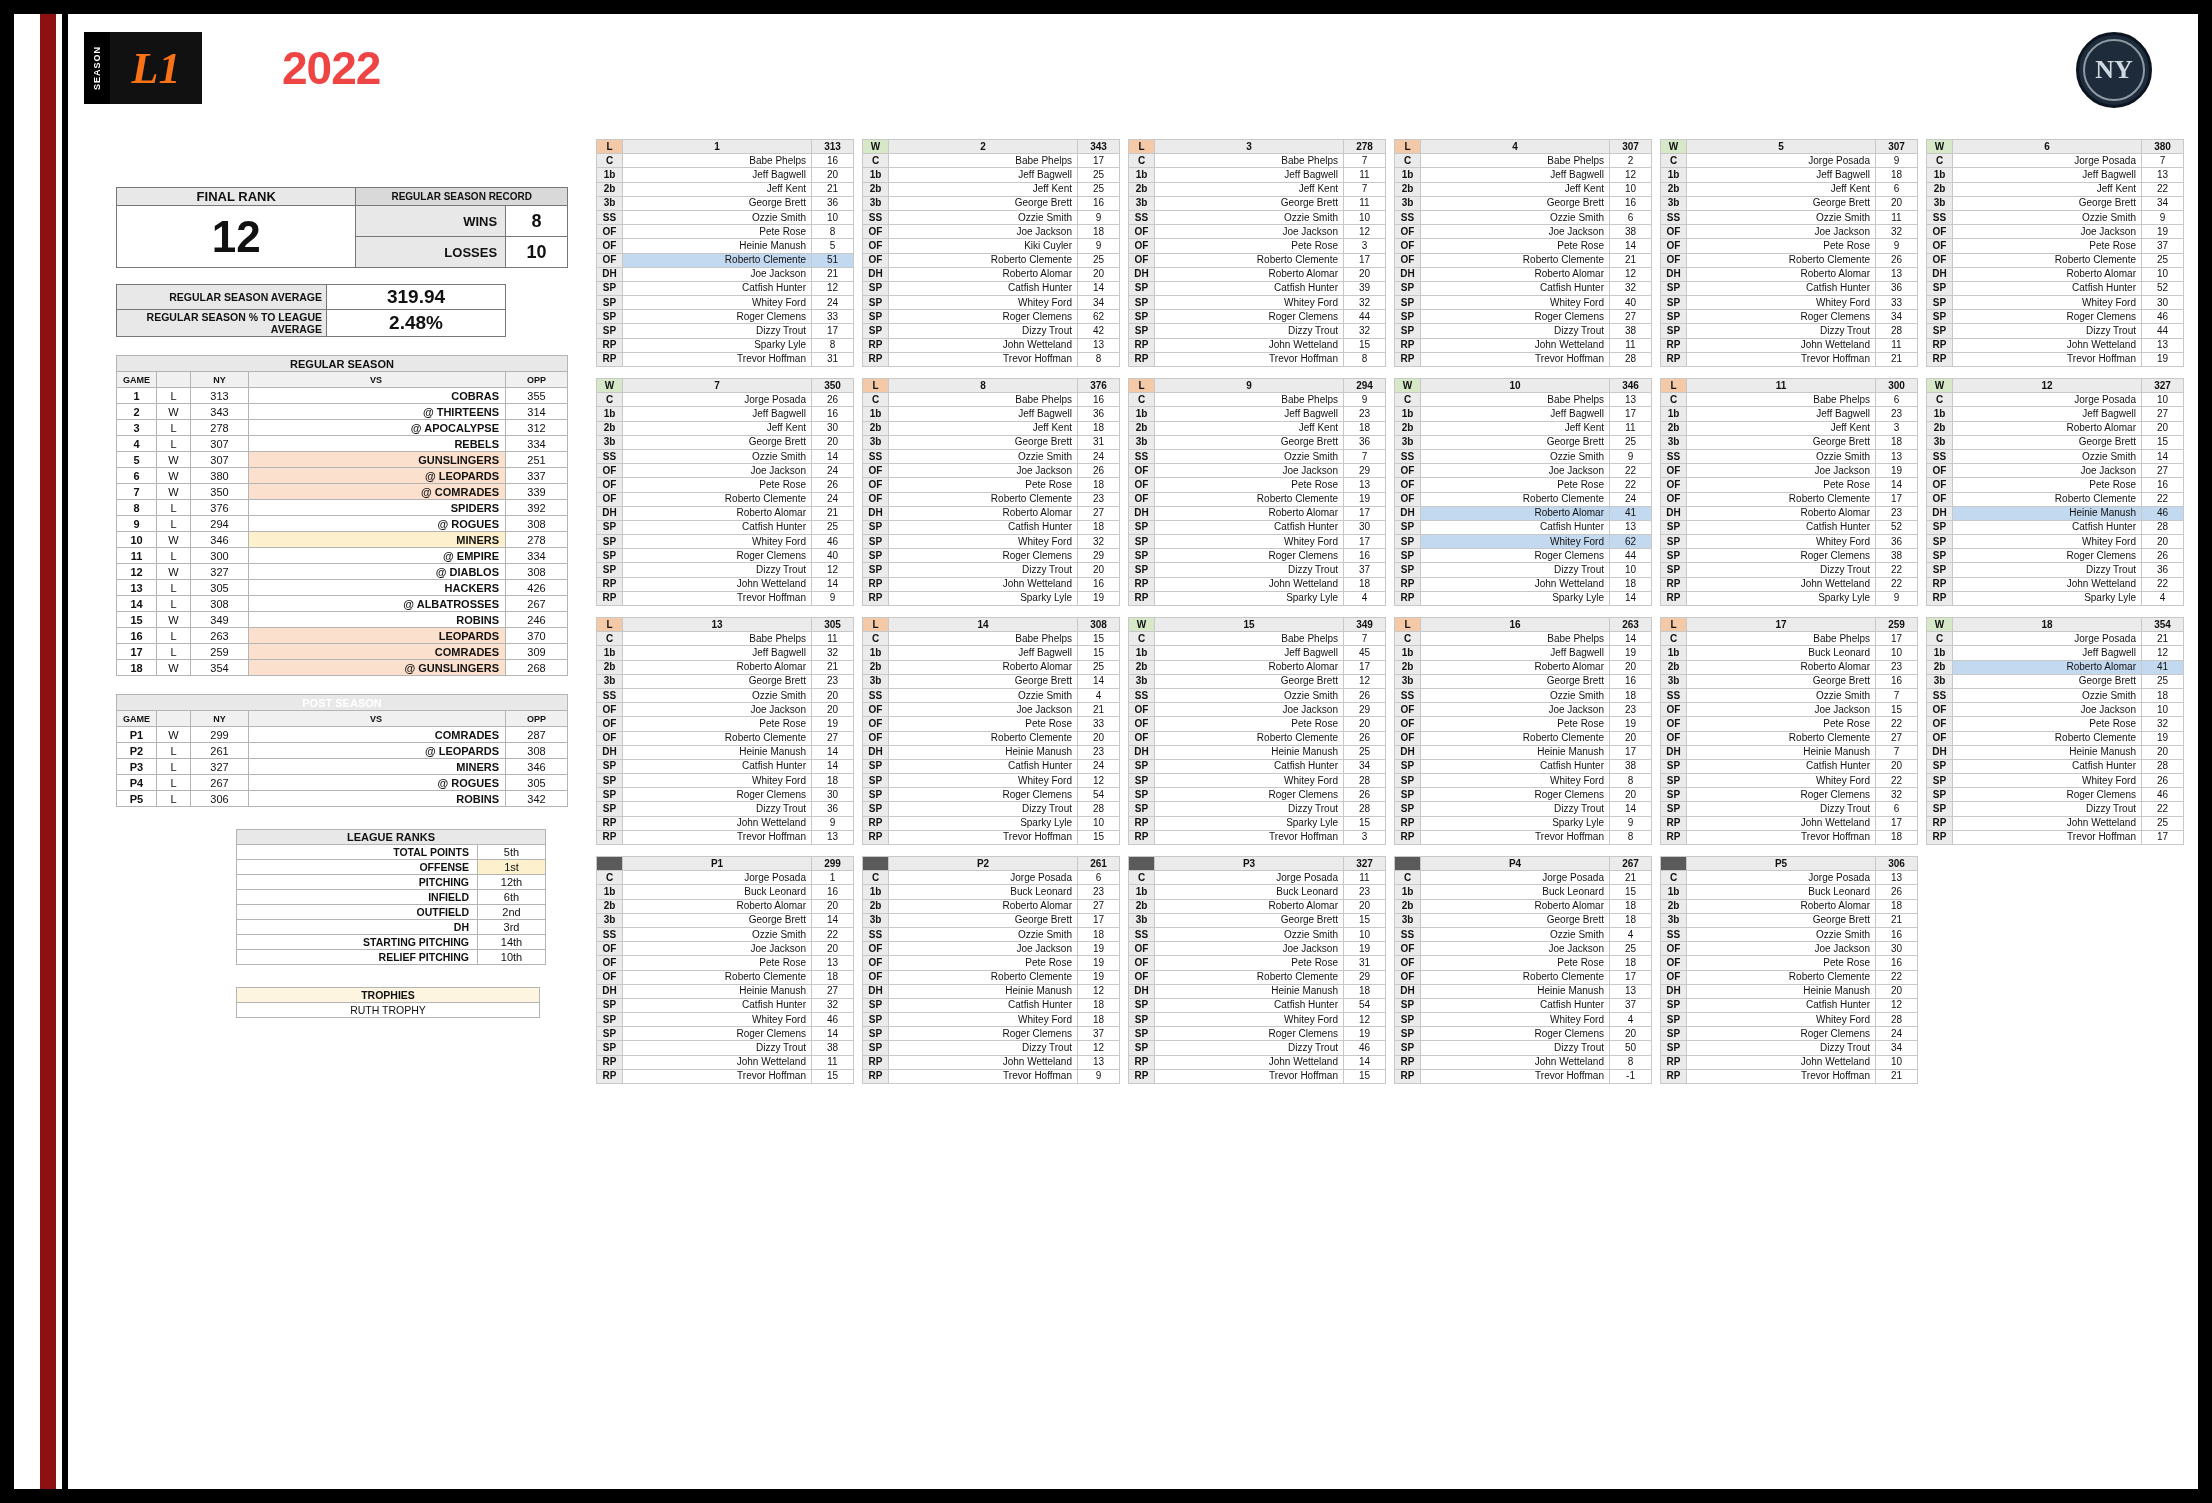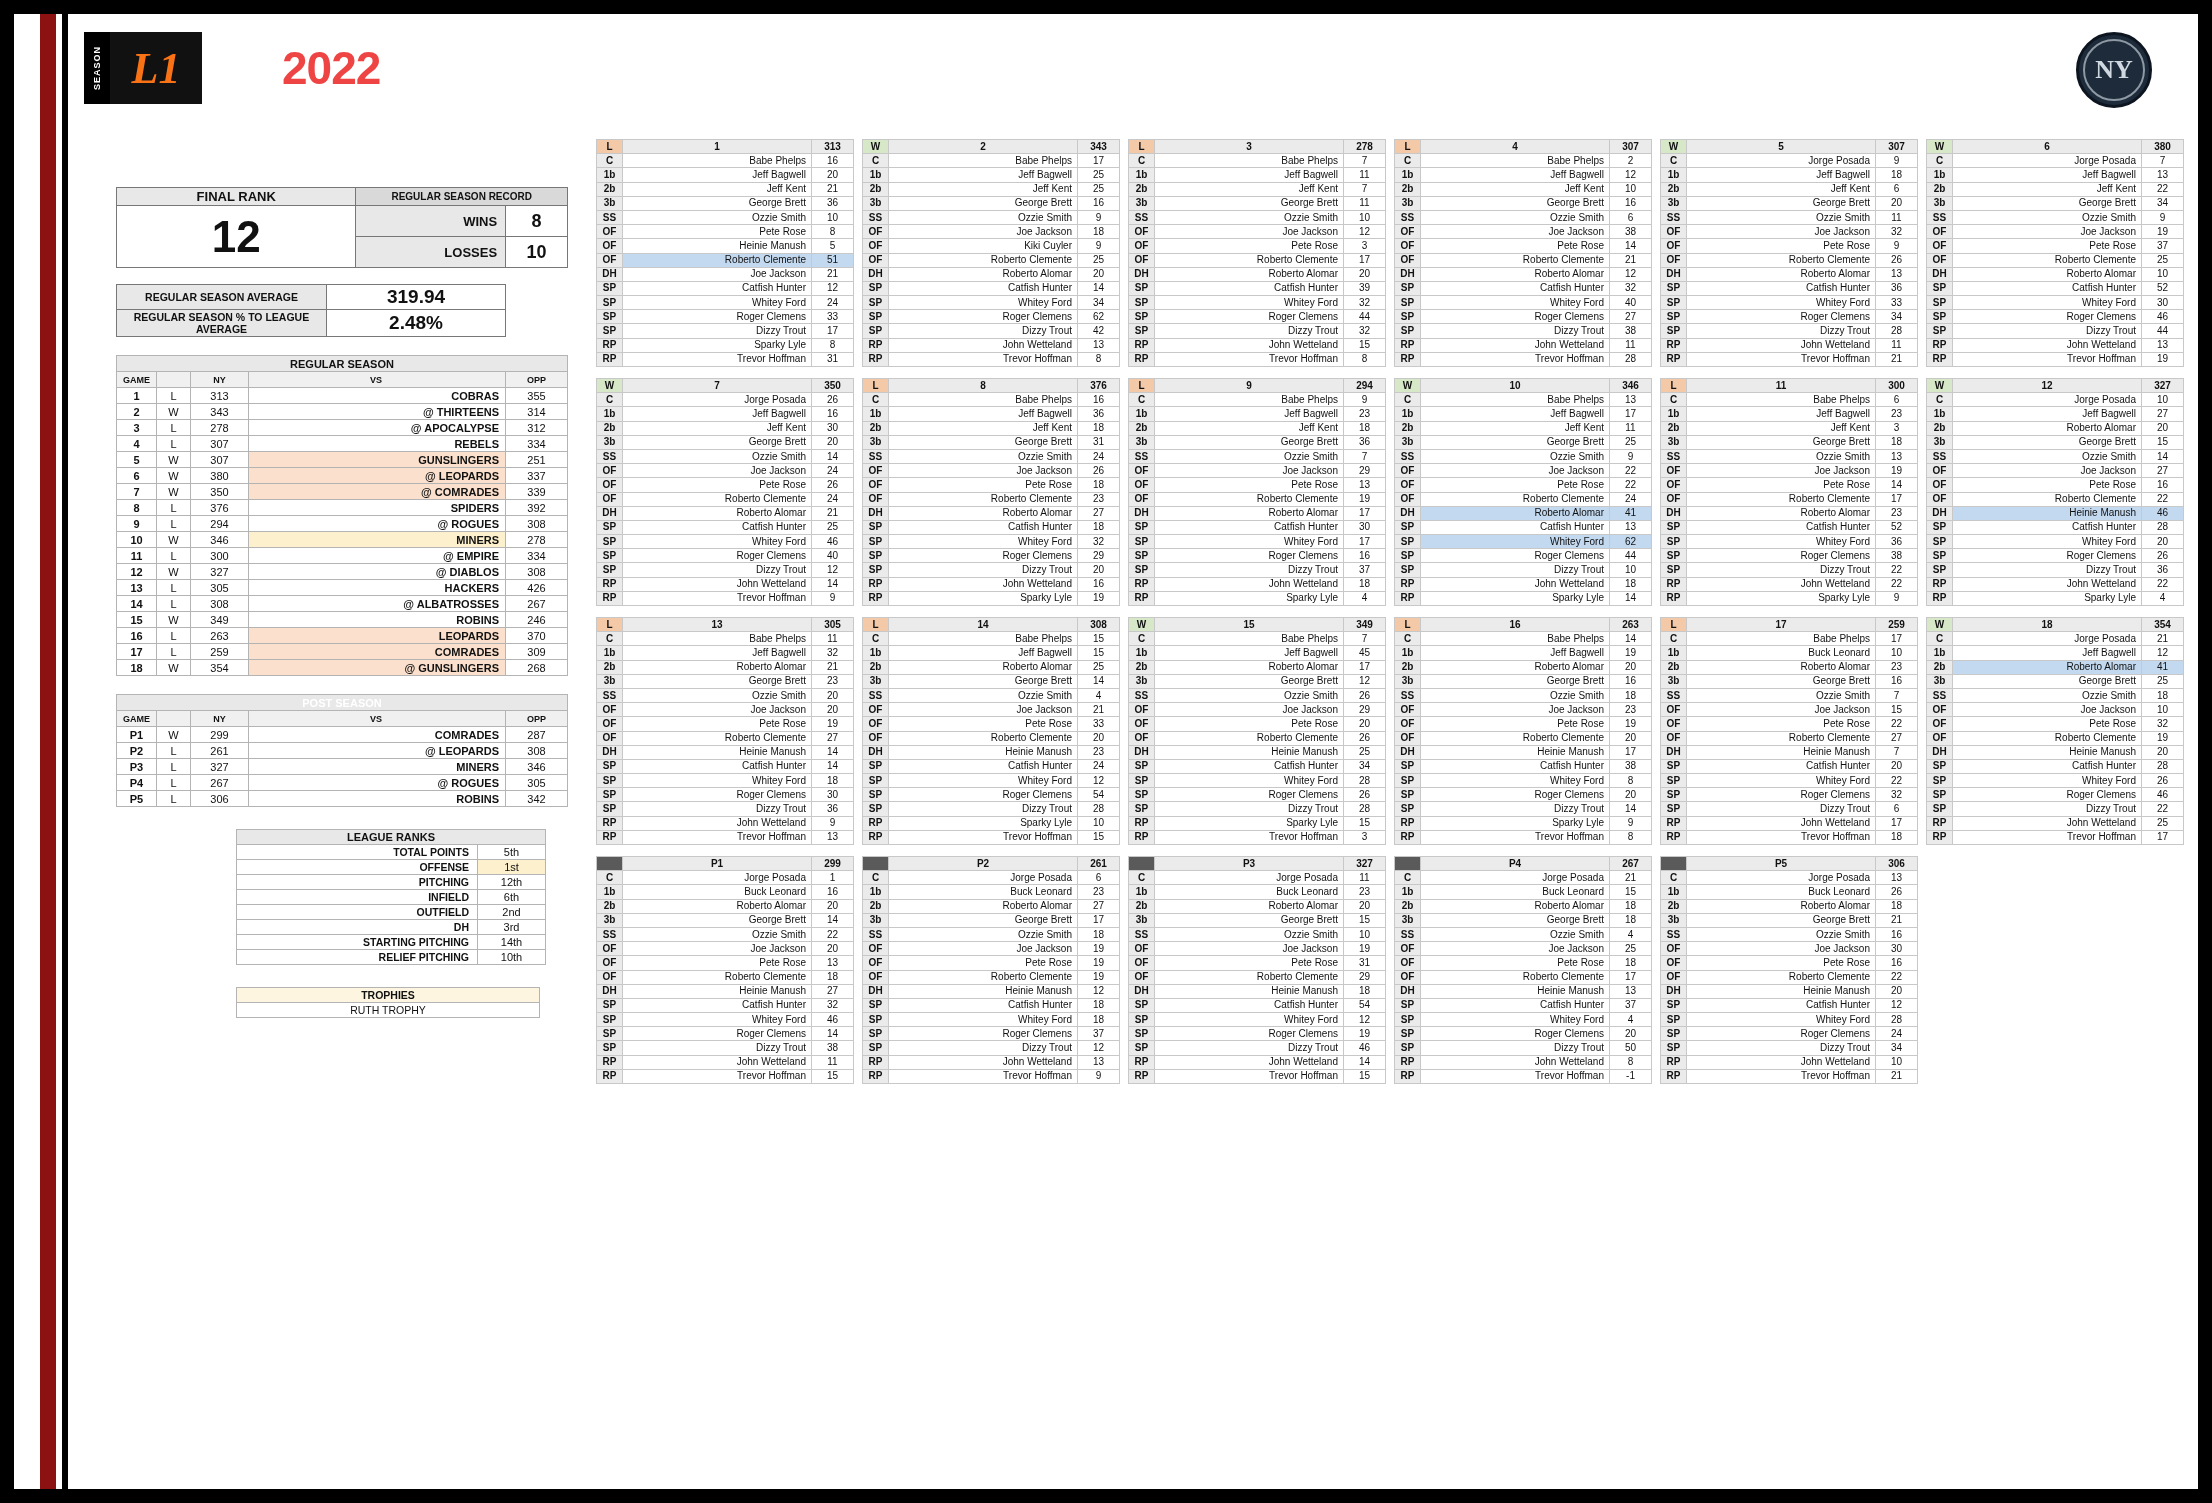--- a/index.html
+++ b/index.html
@@ -53,21 +53,21 @@
   .rankbox { width: 452px; }
   .rankbox td { border: 1px solid #777; }
   .rk-title { background: #e8e8e8; font-weight: bold; font-size: 13px; text-align: center; width: 240px; }
   .rk-num { font-size: 44px; font-weight: bold; text-align: center; height: 62px; }
   .rec-title { background: #d9d9d9; font-weight: bold; font-size: 10px; text-align: center; }
   .rec-lbl { background: #e8e8e8; font-weight: bold; font-size: 13px; text-align: right; padding-right: 8px; width: 150px; }
   .rec-val { font-size: 18px; font-weight: bold; text-align: center; width: 62px; }
 
   .avgtbl { margin-top: 16px; width: 390px; }
   .avgtbl td { border: 1px solid #777; }
-  .avg-lbl { background: #e8e8e8; font-weight: bold; font-size: 10.5px; text-align: center; width: 210px; }
+  .avg-lbl { background: #e8e8e8; font-weight: bold; font-size: 10.5px; text-align: right; width: 210px; }
   .avg-val { font-size: 19px; font-weight: bold; text-align: center; }
 
   .seasontbl { margin-top: 18px; width: 452px; }
   .seasontbl .cap { background: #e8e8e8; font-weight: bold; text-align: center; font-size: 11px; }
   .seasontbl .hd { background: #f0f0f0; font-weight: bold; font-size: 9px; text-align: center; }
   .seasontbl td { font-size: 11px; height: 16px; }
   .c-g { text-align: center; font-weight: bold; width: 40px; }
   .c-r { text-align: center; width: 34px; }
   .c-ny { text-align: center; width: 58px; }
   .c-vs { text-align: right; font-weight: bold; padding-right: 6px; }

